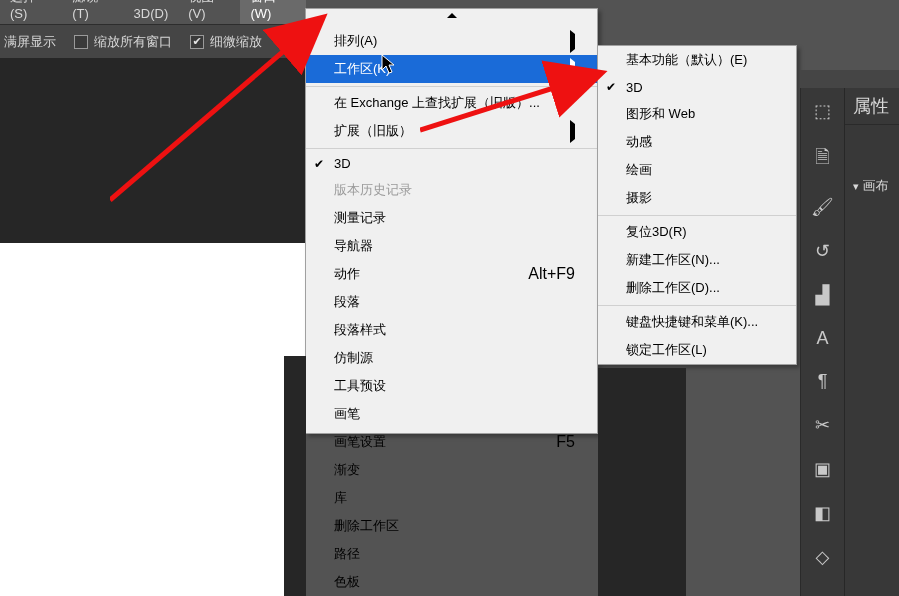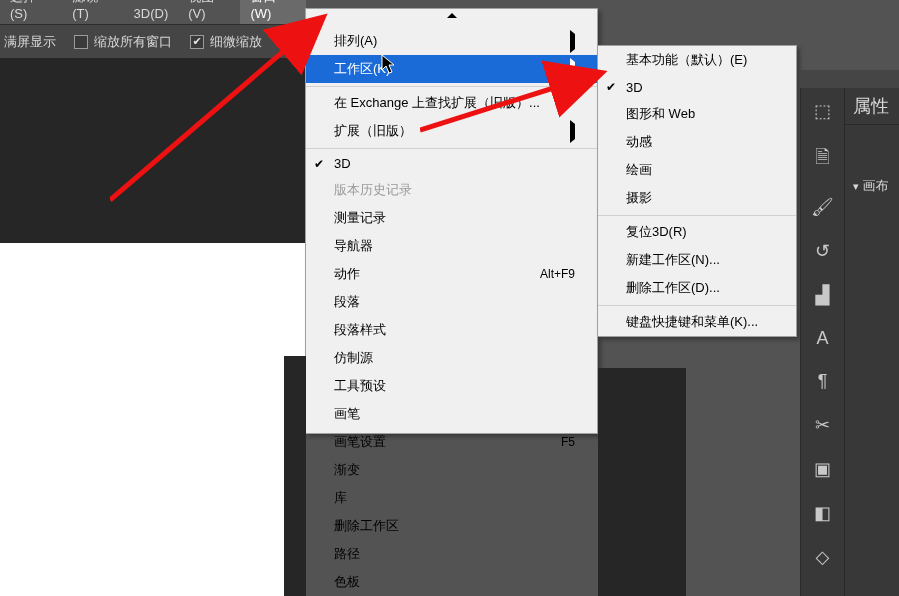--- a/index.html
+++ b/index.html
@@ -91,21 +91,21 @@
     padding: 6px 8px; font-size: 18px; border-bottom: 1px solid #2a2a2a;
     display: flex; align-items: center; gap: 6px;
   }
   .panel-body { padding: 8px; }
   .top-tab-strip {
     position: absolute; top: 70px; left: 800px; width: 99px; height: 18px;
     background: #454545;
   }
   
   .arrow { position: absolute; pointer-events: none; }
-  .shortcut { color: #000; font-size: 12px; }
+  .shortcut { color: #000; font-size: 16px; }
 </style>
 </head>
 <body>
 
 <div class="menubar">
   <div class="menubar-item">选择(S)</div>
   <div class="menubar-item">滤镜(T)</div>
   <div class="menubar-item">3D(D)</div>
   <div class="menubar-item">视图(V)</div>
   <div class="menubar-item active">窗口(W)</div>
@@ -237,20 +237,23 @@
       <span>复位3D(R)</span>
     </div>
     <div class="menu-item">
       <span>新建工作区(N)...</span>
     </div>
     <div class="menu-item">
       <span>删除工作区(D)...</span>
     </div>
     <div class="menu-item sep-above">
       <span>键盘快捷键和菜单(K)...</span>
+    </div>
+    <div class="menu-item">
+      <span>锁定工作区(L)</span>
     </div>
   </div>
 
 <div class="canvas-area2"></div>
 <div class="canvas-area3"></div>
 
 <div class="top-tab-strip"></div>
 <div class="dock-icons">
   <span class="dock-ico">⬚</span>
   <span class="dock-ico">🗎</span>

